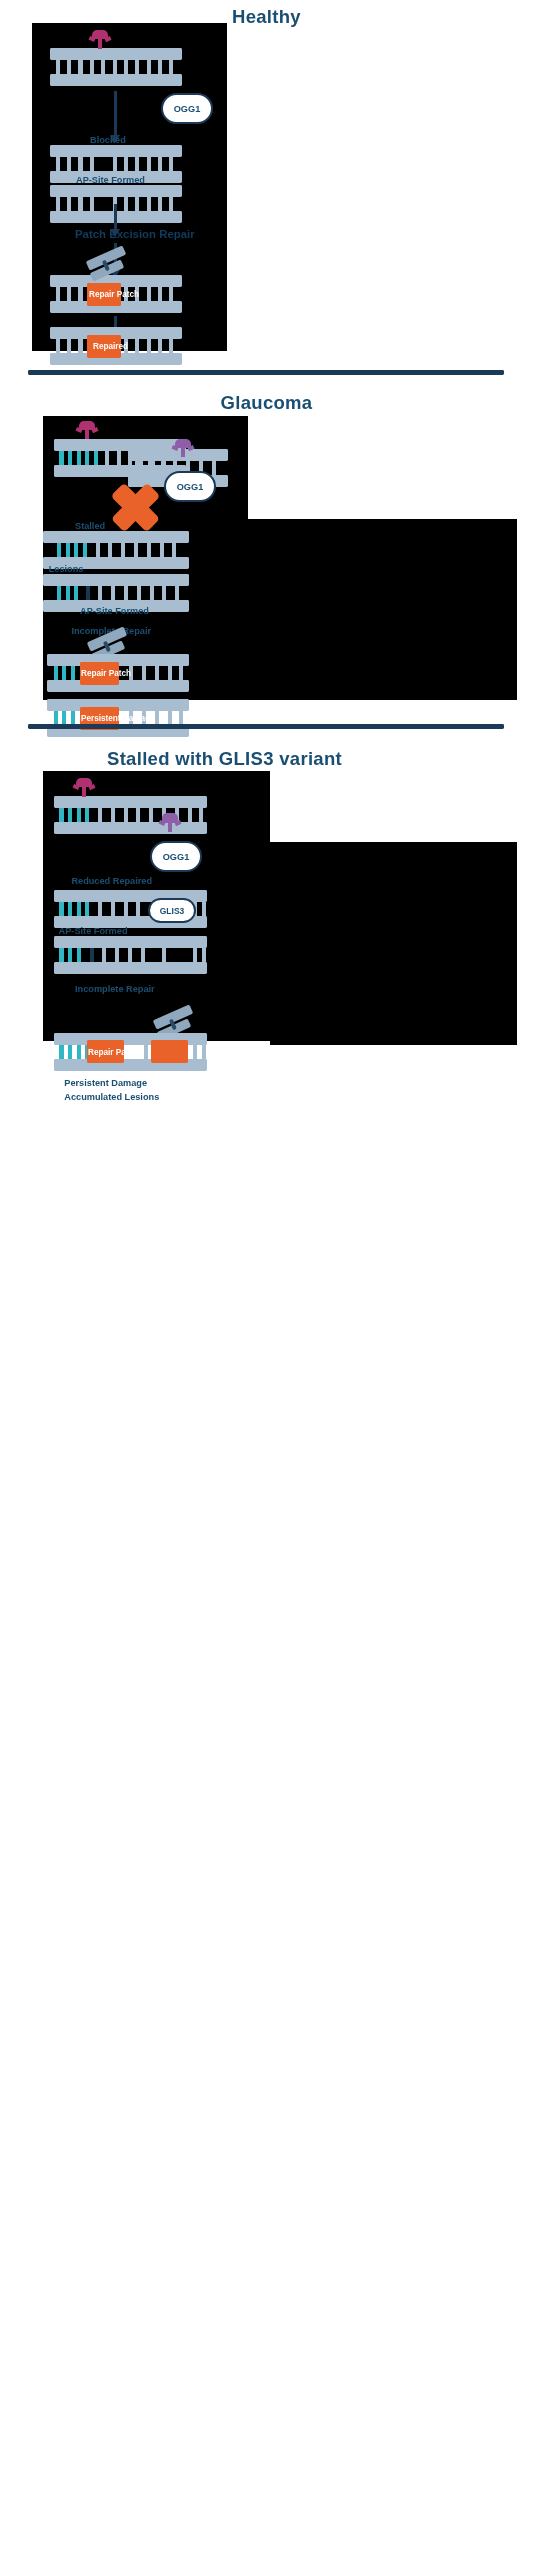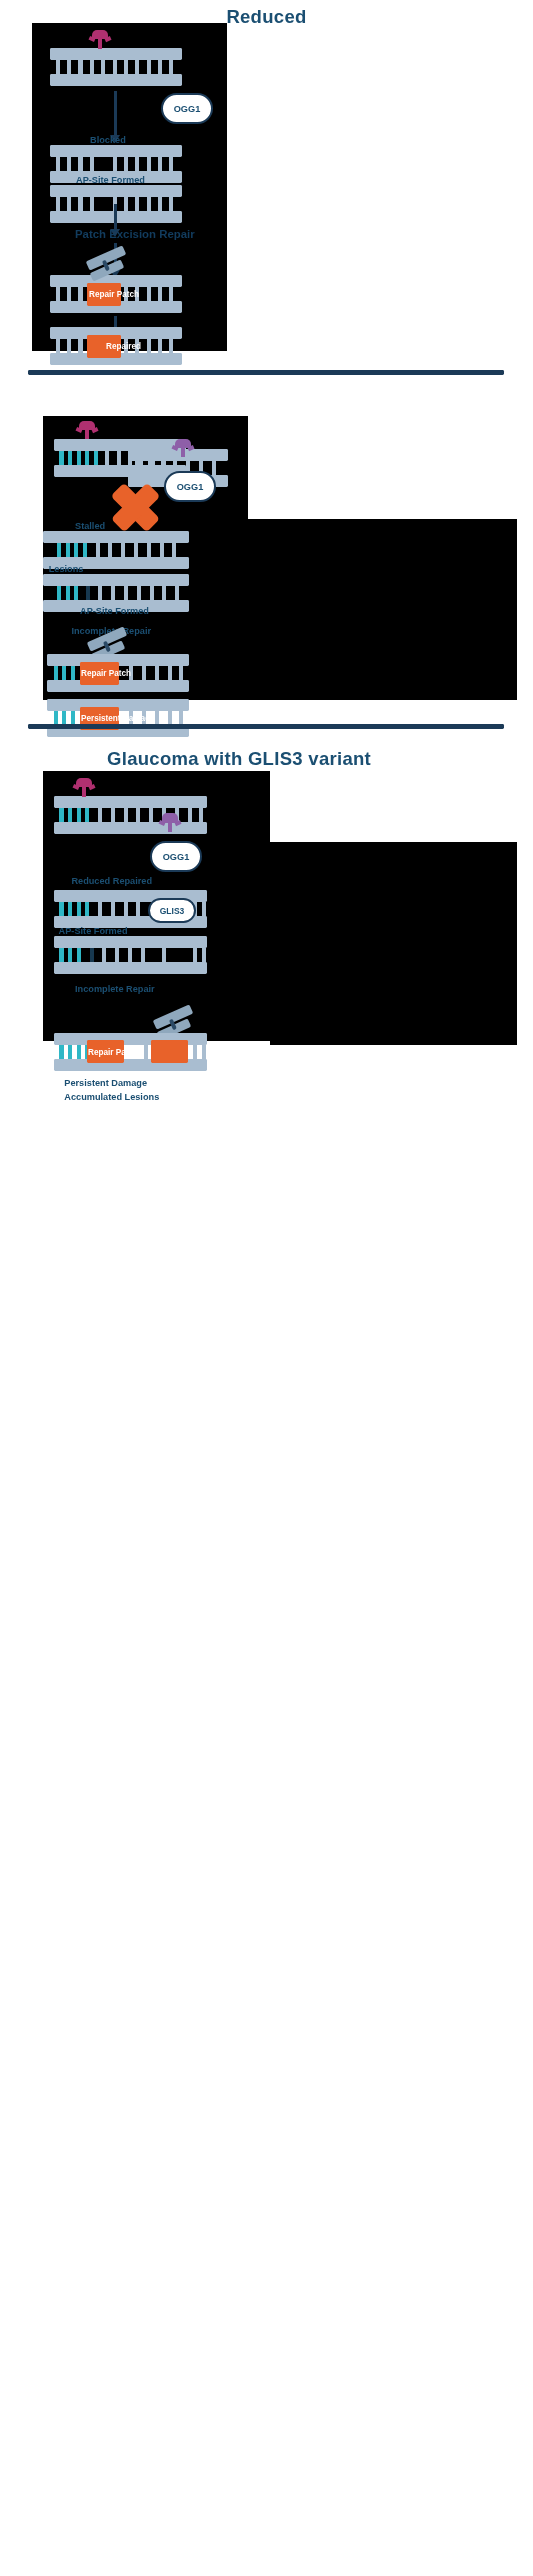--- a/index.html
+++ b/index.html
@@ -206,21 +206,21 @@
     position: absolute;
     background: #000000;
   }
 </style>
 </head>
 <body>
 
 <div class="page">
 
   <div class="panel" style="top:5.7px;height:355px;">
-    <div class="panel-title">Reduced</div>
+    <div class="panel-title">Healthy</div>
   </div>
 
   <div class="black-fill" style="left:32px;top:23px;width:195px;height:328px;"></div>
 
   <div class="stage" style="left:32px;top:23px;width:195px;height:328px;">
 
     <div class="duplex" style="left:18px;top:25px;width:132px;">
       <div class="strand top"></div>
       <div class="rungs">
         <div class="rung" style="left:5.7px;"></div>
@@ -322,25 +322,28 @@
         <div class="rung" style="left:28.4px;"></div>
         <div class="rung" style="left:74px;"></div>
         <div class="rung" style="left:85px;"></div>
         <div class="rung" style="left:97px;"></div>
         <div class="rung" style="left:108px;"></div>
         <div class="rung" style="left:119px;"></div>
       </div>
       <div class="strand bottom"></div>
     </div>
     <div class="lesion" style="left:55px;top:312px;width:34px;"></div>
-    <div class="lbl small" style="left:74px;top:319px;color:#ffffff;">Repaired</div>
+    <div class="lbl small" style="left:61px;top:319px;color:#ffffff;">Repaired</div>
   </div>
 
   <div class="divider" style="top:370px;left:28.4px;width:476px;"></div>
 
+  <div class="panel" style="top:392px;">
+    <div class="panel-title">Glaucoma</div>
+  </div>
 
   <div class="black-fill" style="left:43px;top:416px;width:205px;height:284px;"></div>
   <div class="black-fill" style="left:247px;top:519px;width:270px;height:181px;"></div>
 
   <div class="stage" style="left:43px;top:416px;width:476px;height:284px;">
 
     <div class="duplex" style="left:10.7px;top:23px;width:132px;">
       <div class="strand top"></div>
       <div class="rungs">
         <div class="rung teal" style="left:5.7px;"></div>
@@ -475,21 +478,21 @@
       </div>
       <div class="strand bottom"></div>
     </div>
     <div class="lesion" style="left:37px;top:291px;width:39px;"></div>
     <div class="lbl small" style="left:38px;top:298px;color:#ffffff;">Persistent Damage</div>
   </div>
 
   <div class="divider" style="top:724px;left:28.4px;width:476px;"></div>
 
   <div class="panel" style="top:748px;">
-    <div class="panel-title left">Glaucoma with GLIS3 variant</div>
+    <div class="panel-title left">Stalled with GLIS3 variant</div>
   </div>
 
   <div class="black-fill" style="left:43px;top:771px;width:227px;height:270px;"></div>
   <div class="black-fill" style="left:270px;top:842px;width:247px;height:203px;"></div>
 
   <div class="stage" style="left:43px;top:771px;width:476px;height:299px;">
 
     <div class="duplex" style="left:10.7px;top:25px;width:153px;">
       <div class="strand top"></div>
       <div class="rungs">

